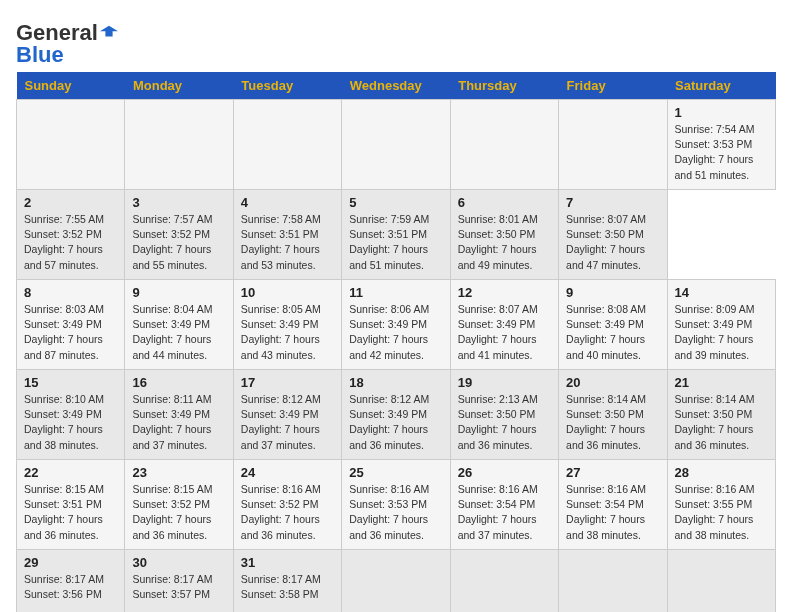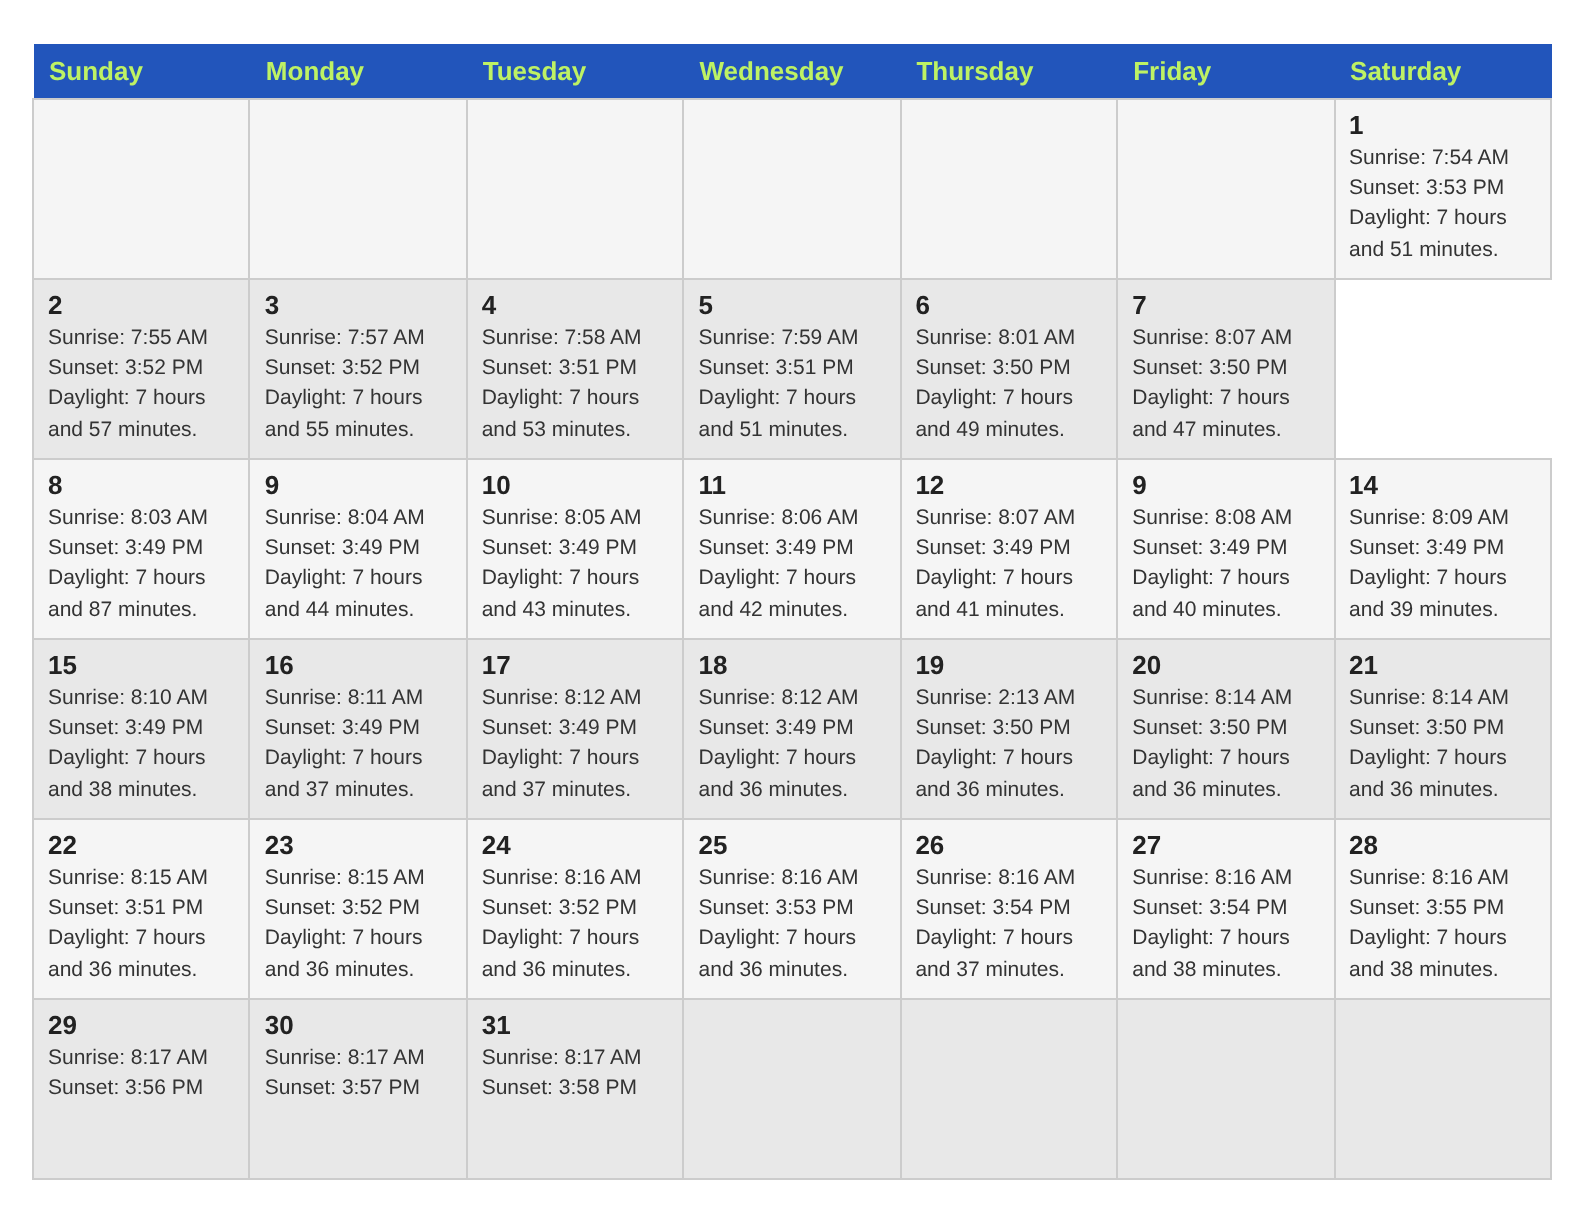--- a/index.html
+++ b/index.html
@@ -50,21 +50,21 @@
       font-size: 16px;
       color: #444;
     }
     table {
       width: 100%;
       border-collapse: collapse;
       table-layout: fixed;
     }
     thead tr th {
       background-color: #2255bb;
-      color: #bef264;
+      color: #eab308;
       text-align: left;
       padding: 6px 8px;
       font-size: 13px;
       font-weight: bold;
     }
     tbody tr td {
       border: 1px solid #ccc;
       vertical-align: top;
       padding: 5px 7px;
       font-size: 10.5px;
@@ -88,20 +88,29 @@
       color: #333;
     }
     td.empty {
       background-color: inherit;
     }
   </style>
 </head>
 <body>
 
 <div class="header-area">
+  <div class="logo">
+    <div class="logo-row">
+      <span class="logo-text logo-general">General</span>
+      <svg class="logo-bird" viewBox="0 0 20 20">
+        <polygon points="10,2 20,8 14,8 14,14 6,14 6,8 0,8" fill="#2266cc"></polygon>
+      </svg>
+    </div>
+    <span class="logo-text logo-blue">Blue</span>
+  </div>
 </div>
 
 <table>
   <thead>
     <tr>
       <th>Sunday</th>
       <th>Monday</th>
       <th>Tuesday</th>
       <th>Wednesday</th>
       <th>Thursday</th>

